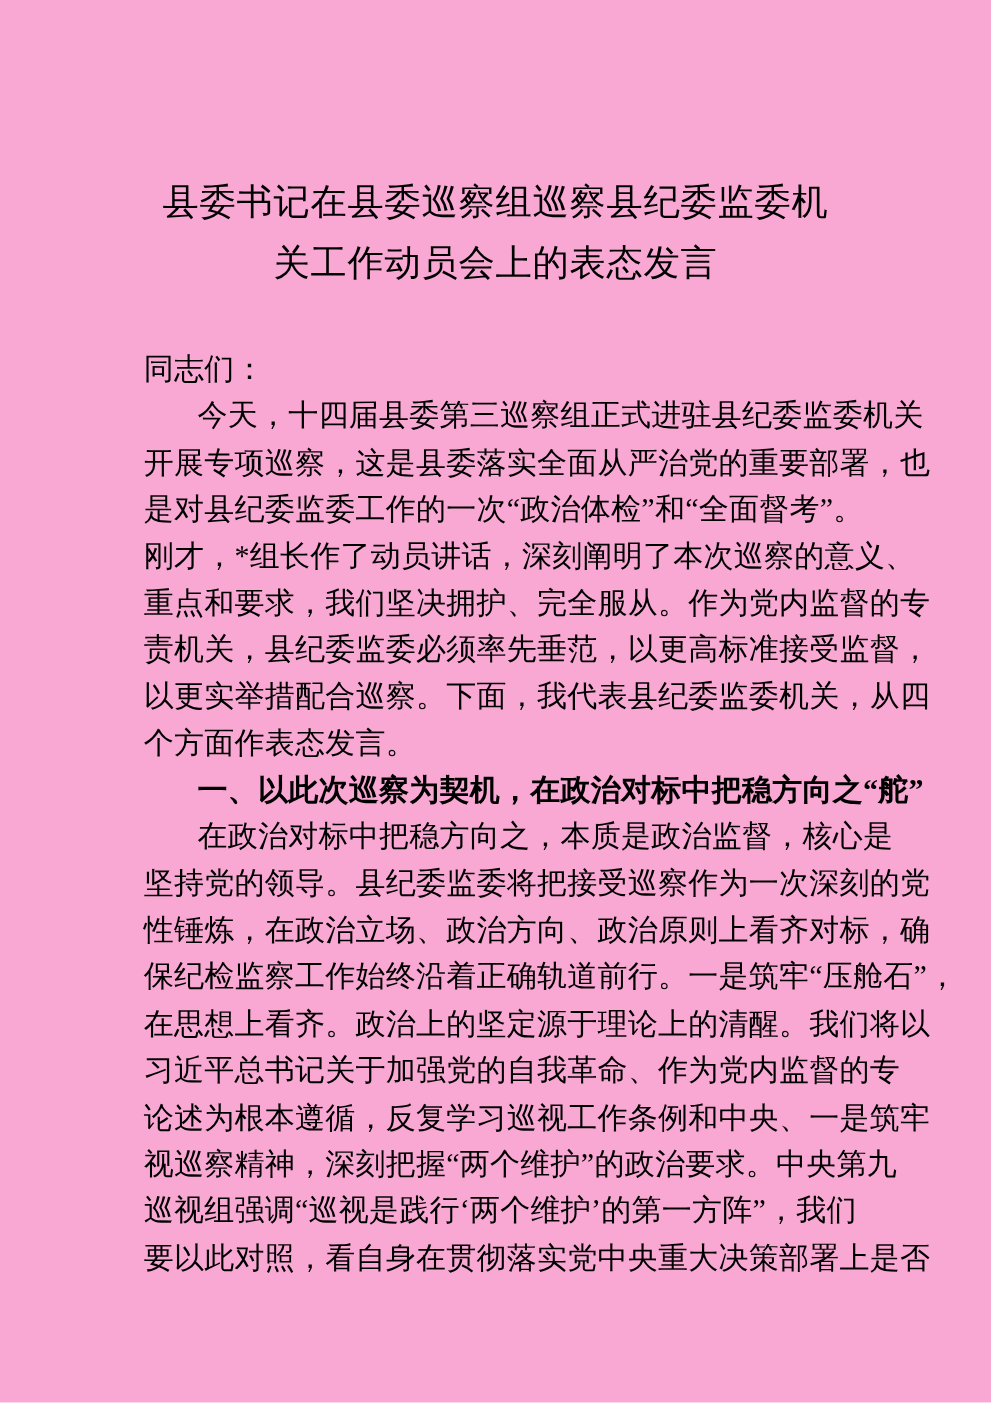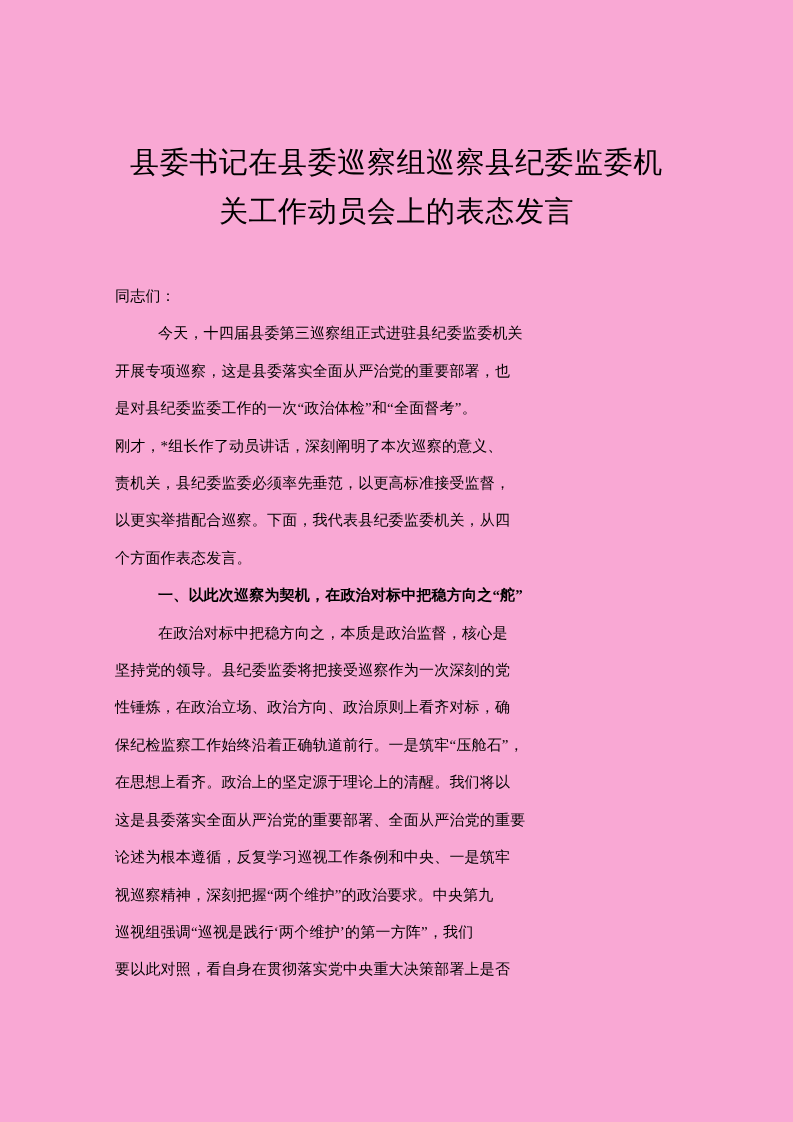--- a/index.html
+++ b/index.html
@@ -30,21 +30,21 @@
     font-weight: normal;
     white-space: nowrap;
   }
   .doc-body {
     position: absolute;
     top: 278px;
     left: 115px;
     width: 572px;
   }
   .line {
-    font-size: 15px;
+    font-size: 24px;
     line-height: 37.4px;
     letter-spacing: 0.2px;
     white-space: nowrap;
     font-family: "Liberation Serif", "DejaVu Serif", serif;
   }
   .line.indent {
     padding-left: 43px;
   }
   .line.heading {
     font-family: Liberation Serif, serif;
@@ -60,28 +60,29 @@
     <div class="title-line">关工作动员会上的表态发言</div>
   </div>
 
   <div class="doc-body">
 
   <div class="line">同志们：</div>
       <div class="line indent">今天，十四届县委第三巡察组正式进驻县纪委监委机关</div>
       <div class="line">开展专项巡察，这是县委落实全面从严治党的重要部署，也</div>
       <div class="line">是对县纪委监委工作的一次“政治体检”和“全面督考”。</div>
       <div class="line">刚才，*组长作了动员讲话，深刻阐明了本次巡察的意义、</div>
+      <div class="line">重点和要求，我们坚决拥护、完全服从。作为党内监督的专</div>
       <div class="line">责机关，县纪委监委必须率先垂范，以更高标准接受监督，</div>
       <div class="line">以更实举措配合巡察。下面，我代表县纪委监委机关，从四</div>
       <div class="line">个方面作表态发言。</div>
       <div class="line indent heading">一、以此次巡察为契机，在政治对标中把稳方向之“舵”</div>
       <div class="line indent">在政治对标中把稳方向之，本质是政治监督，核心是</div>
       <div class="line">坚持党的领导。县纪委监委将把接受巡察作为一次深刻的党</div>
       <div class="line">性锤炼，在政治立场、政治方向、政治原则上看齐对标，确</div>
       <div class="line">保纪检监察工作始终沿着正确轨道前行。一是筑牢“压舱石”，</div>
       <div class="line">在思想上看齐。政治上的坚定源于理论上的清醒。我们将以</div>
-      <div class="line">这是县委落实全面从严治党的重要部署、全面从严治党的重要</div>
+      <div class="line">习近平总书记关于加强党的自我革命、作为党内监督的专</div>
       <div class="line">论述为根本遵循，反复学习巡视工作条例和中央、一是筑牢</div>
       <div class="line">视巡察精神，深刻把握“两个维护”的政治要求。中央第九</div>
       <div class="line">巡视组强调“巡视是践行‘两个维护’的第一方阵”，我们</div>
       <div class="line">要以此对照，看自身在贯彻落实党中央重大决策部署上是否</div>
     </div>
 </div>
 
 </body></html>

